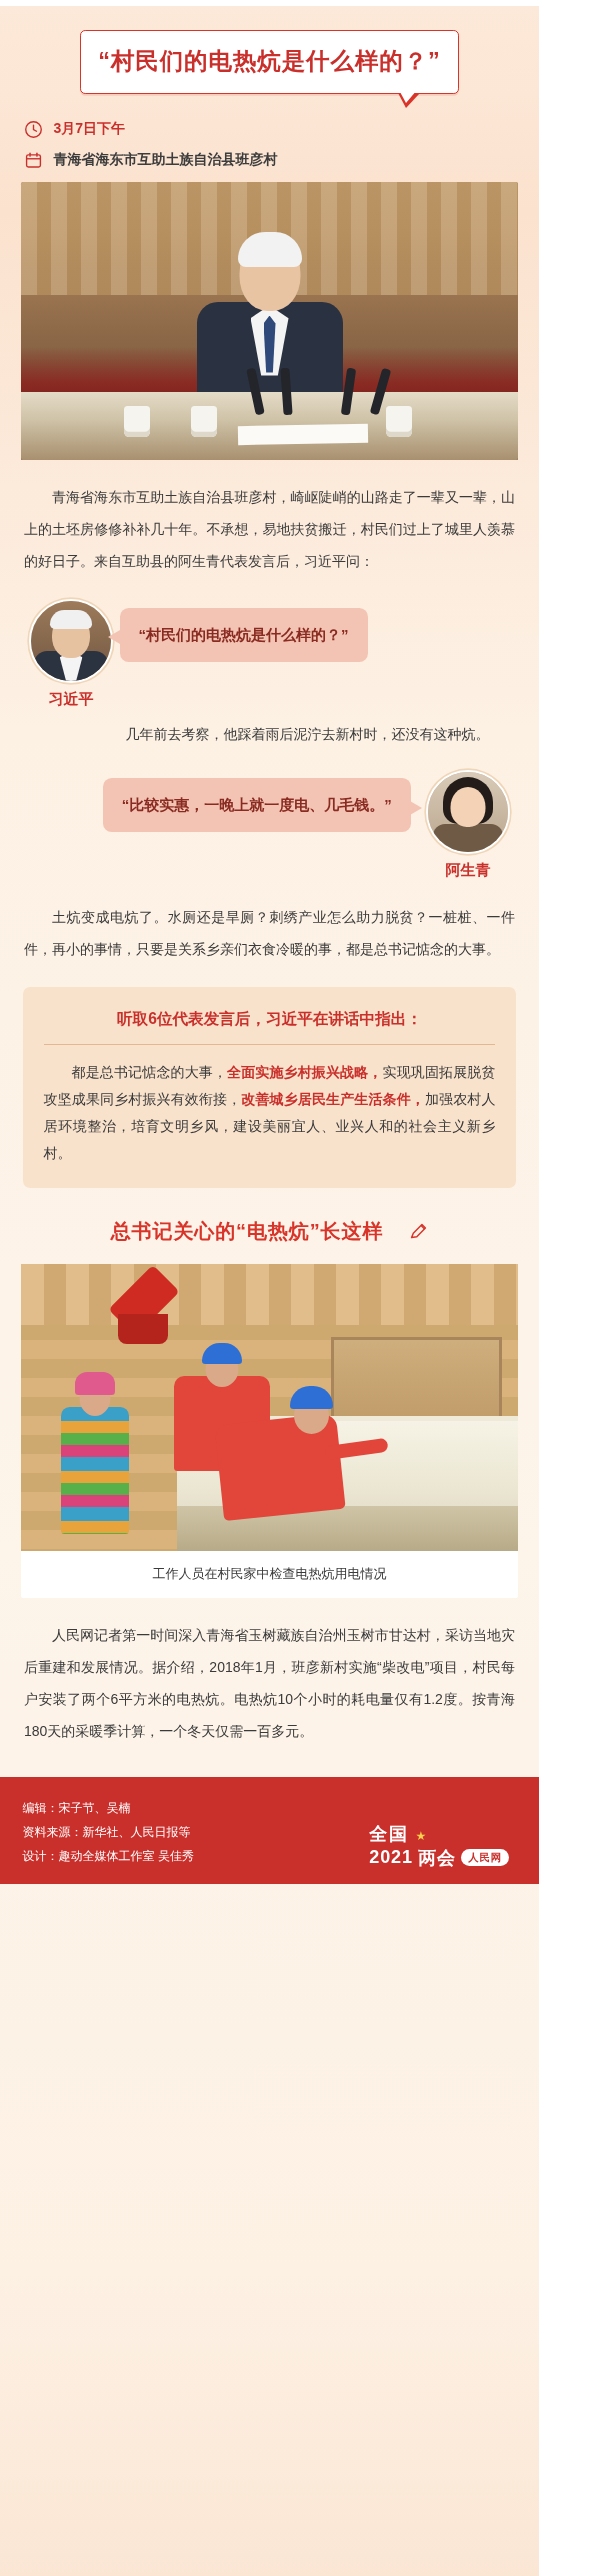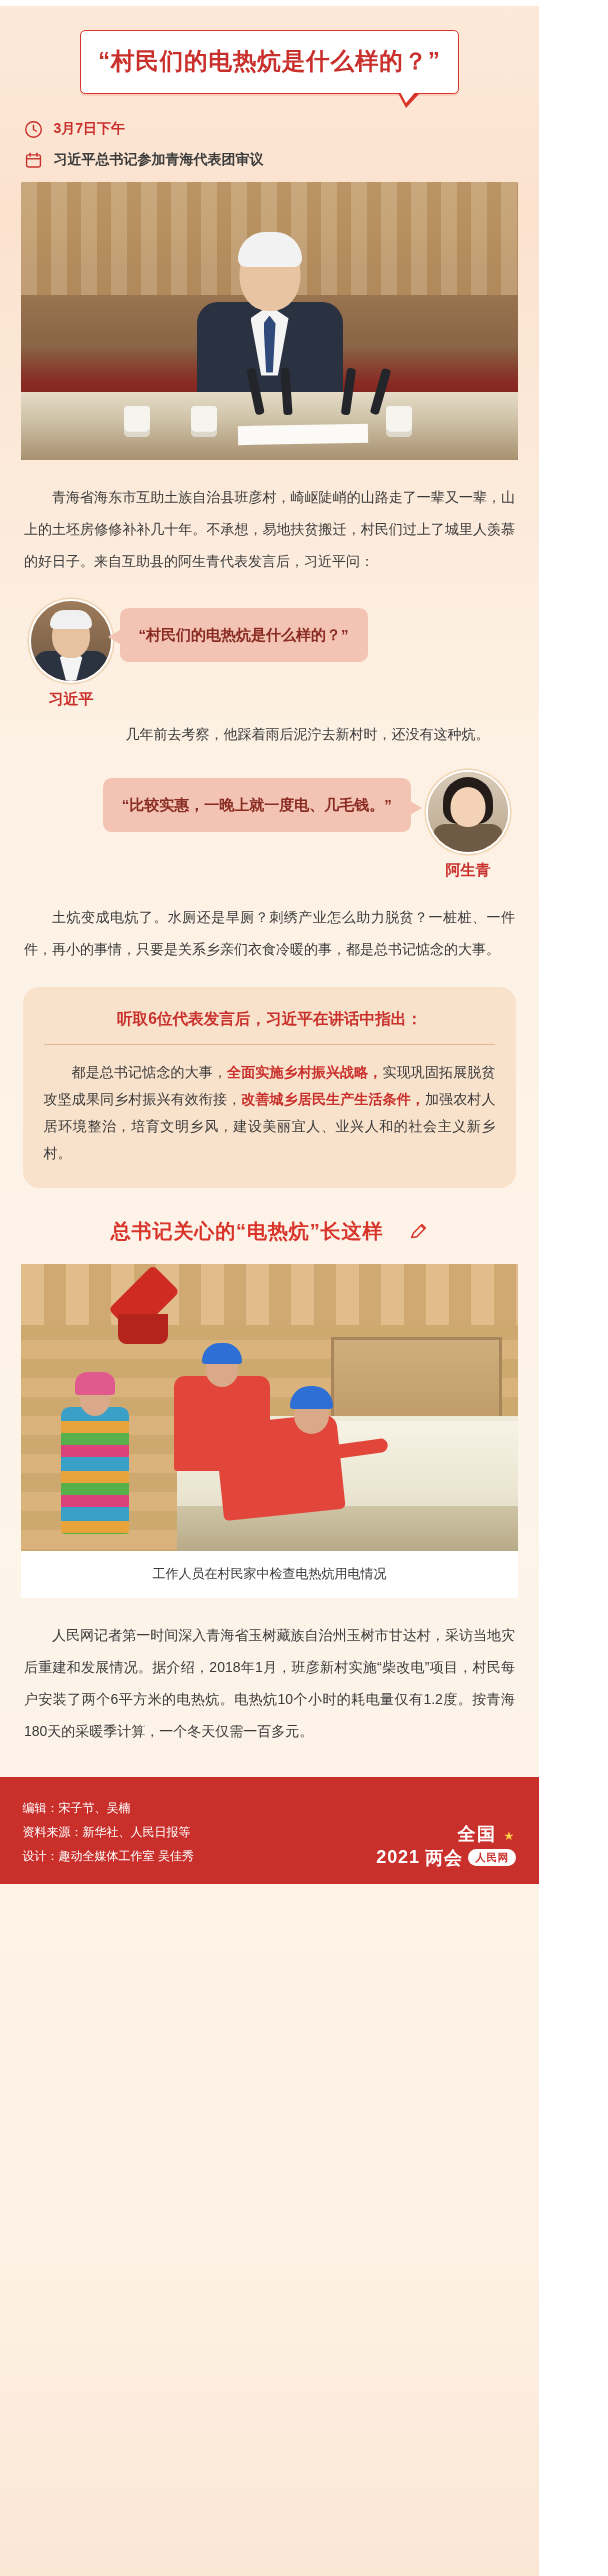--- a/index.html
+++ b/index.html
@@ -299,21 +299,21 @@
   .bubble-col-right {
     flex: 1 1 auto;
     display: flex;
     justify-content: flex-end;
     padding-right: 8.7px;
   }
   
   .callout {
     margin: 22.6px 22.6px 0 22.6px;
     background: #f9e2cc;
-    border-radius: 16px;
+    border-radius: 7px;
     padding: 19px 21px 21px 21px;
   }
   .callout-title {
     color: #c9302c;
     font-size: 15.6px;
     font-weight: bold;
     text-align: center;
     line-height: 26px;
   }
   .callout-divider {
@@ -417,23 +417,23 @@
     position: relative;
     min-height: 104px;
     box-sizing: border-box;
   }
   .footer-line {
     font-size: 12px;
     line-height: 24px;
   }
   .footer-logo {
     position: absolute;
-    right: 23px;
+    right: 30px;
     bottom: 14px;
-    text-align: right;
+    text-align: left;
     color: #ffffff;
   }
   .fl-1 { font-size: 18px; font-weight: bold; letter-spacing: 1.7px; }
   .fl-2 { font-size: 18px; font-weight: bold; letter-spacing: 0.9px; display: flex; align-items: center; gap: 5.2px; justify-content: flex-end; }
   .fl-badge {
     display: inline-flex;
     align-items: center;
     gap: 3.5px;
     background: #ffffff;
     color: #c9302c;
@@ -467,21 +467,21 @@
     </div>
     <div class="meta-row">
       <span class="meta-icon">
         <svg width="19" height="19" viewBox="0 0 22 22">
           <rect x="3" y="4.5" width="16" height="14" rx="2" fill="none" stroke="#c9302c" stroke-width="1.6"></rect>
           <path d="M3 9 H19" stroke="#c9302c" stroke-width="1.6"></path>
           <path d="M7 2.5 V6" stroke="#c9302c" stroke-width="1.6" stroke-linecap="round"></path>
           <path d="M15 2.5 V6" stroke="#c9302c" stroke-width="1.6" stroke-linecap="round"></path>
         </svg>
       </span>
-      <span class="meta-text dark">习近平总书记参加青海代表团审议</span>
+      <span class="meta-text dark">青海省海东市互助土族自治县班彦村</span>
     </div>
   </div>
 
   <div class="hero">
     <div class="hero-bg"></div>
     <div class="hero-curtain"></div>
     <div class="hero-wall"></div>
     <div class="hero-chairs"></div>
     <div class="hero-person">
       <div class="hero-body"></div>

